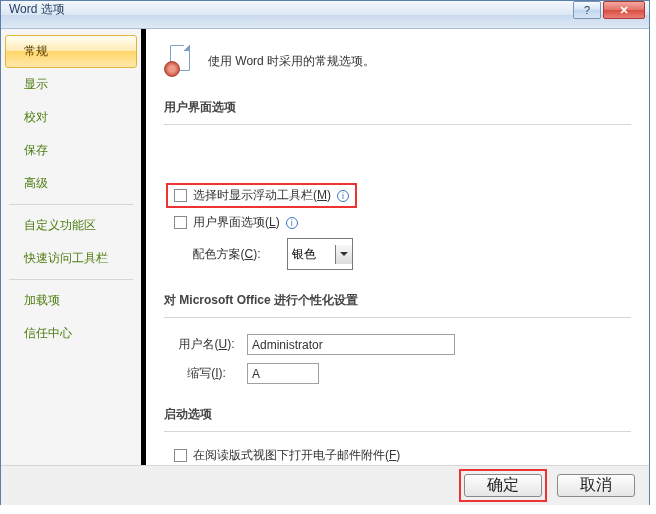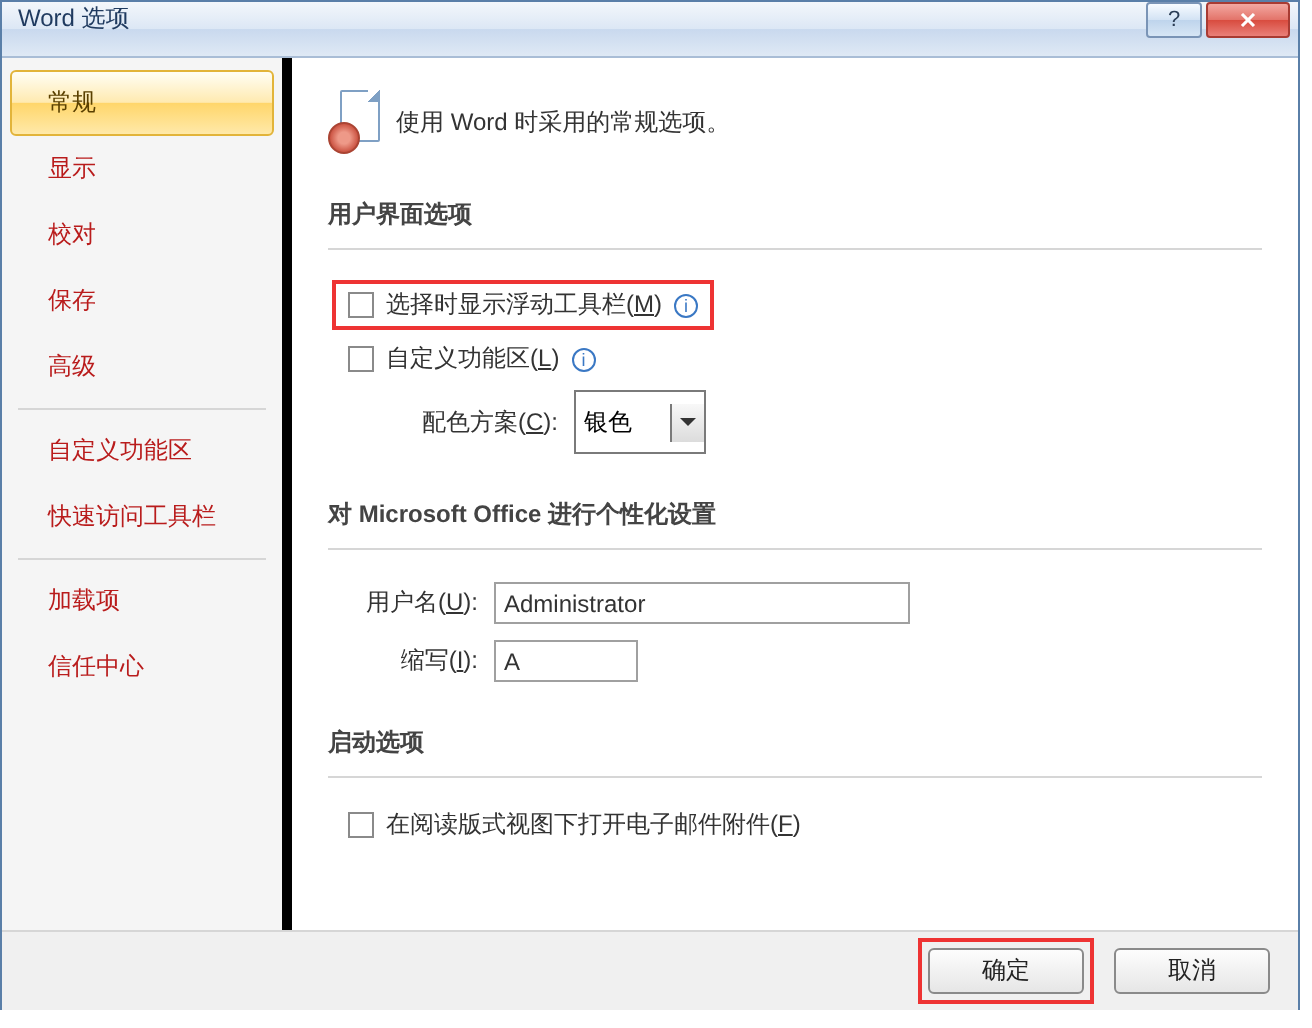--- a/index.html
+++ b/index.html
@@ -53,39 +53,39 @@
     background: #fff;
   }
   .sidebar {
     width: 145px;
     background: #f5f5f5;
     border-right: 5px solid #000000;
     padding-top: 6px;
   }
   .nav-item {
     padding: 7px 10px 7px 18px;
-    color: #b91c1c;
+    color: #4d7c0f;
     cursor: default;
     border: 1px solid transparent;
     margin: 0 4px;
   }
   .nav-item.selected {
     background: linear-gradient(to bottom,#fffef5,#ffeab0 49%,#ffd66a 50%,#ffe9a9);
     border: 1px solid #e2b43a;
     border-radius: 3px;
     color: #5a4000;
   }
   .nav-sep { height:1px; background:#d6d6d6; margin:4px 8px; }
   .content {
     flex: 1;
     padding: 16px 18px 10px 18px;
     overflow: hidden;
   }
   .hdr-row {
-    display:flex;align-items:center;gap:2px;margin-bottom:18px;
+    display:flex;align-items:center;gap:12px;margin-bottom:18px;
   }
   .hdr-icon {
     width: 32px; height: 32px; position:relative;
   }
   .hdr-icon .page {
     position:absolute;left:6px;top:0;width:20px;height:26px;
     background:#fff;border:1px solid #7fa0c4;border-radius:1px;
   }
   .hdr-icon .page::before {
     content:""; position:absolute; right:-1px; top:-1px; width:6px; height:6px;
@@ -111,30 +111,31 @@
   .row label { white-space:nowrap; }
   .checkbox {
     width:13px;height:13px;border:1px solid #8a8a8a;background:#fff;
     display:inline-block;flex-shrink:0;
   }
   .red-box {
     border: 2px solid #e33;
     padding: 2px 6px;
     display:inline-flex;align-items:center;gap:6px;
     margin-left:-8px;
+    margin-top:43px;
   }
   .info-icon {
     width:12px;height:12px;border-radius:50%;border:1px solid #3a78c4;
     color:#3a78c4;font-size:9px;line-height:10px;text-align:center;
     display:inline-block;
   }
   .form-row {
     display:flex;align-items:center;gap:8px;padding:4px 0 4px 10px;
   }
-  .form-label { width:105px; text-align:right; color:#333; }
+  .form-label { width:105px; text-align:center; color:#333; }
   .form-label.narrow { width:65px; }
   .select {
     display:inline-flex;align-items:center;height:32px;
     border:1px solid #7a7a7a;background:#fff;padding:0 0 0 4px;
   }
   .select .arrow {
     width:17px;height:19px;border-left:1px solid #7a7a7a;
     background:linear-gradient(to bottom,#f8f8f8,#dcdcdc);
     display:flex;align-items:center;justify-content:center;
   }
@@ -149,21 +150,21 @@
   .footer {
     height: 40px;
     background:#f0f0f0;border-top:1px solid #d6d6d6;
     display:flex;justify-content:flex-end;align-items:center;
     padding:0 14px;gap:10px;
   }
   .btn {
     min-width:78px;height:23px;
     border:1px solid #8a8a8a;border-radius:3px;
     background:linear-gradient(to bottom,#fdfdfd,#e6e6e6);
-    font-family:inherit;font-size:12px;color:#222;
+    font-family:inherit;font-size:16px;color:#222;
     cursor:default;
   }
   .red-frame {
     border:2px solid #e33;padding:3px;display:inline-block;
   }
   .underline-hotkey { text-decoration: underline; }
 </style>
 </head>
 <body>
 
@@ -205,21 +206,21 @@
       <div class="row">
         <span class="red-box">
           <span class="checkbox"></span>
           <label><span>选择时显示浮动工具栏(</span><span class="underline-hotkey">M</span><span>)</span></label>
           <span class="info-icon">i</span>
         </span>
       </div>
 
       <div class="row">
         <span class="checkbox"></span>
-        <label><span>自定义功能区(</span><span class="underline-hotkey">L</span><span>)</span></label>
+        <label><span>用户界面选项(</span><span class="underline-hotkey">L</span><span>)</span></label>
         <span class="info-icon">i</span>
       </div>
 
       <div class="form-row">
         <span class="form-label"><span>配色方案(</span><span class="underline-hotkey">C</span><span>):</span></span>
         <span class="select" style="width:66px">
           <span style="flex:1">银色</span>
           <span class="arrow"></span>
         </span>
       </div>

